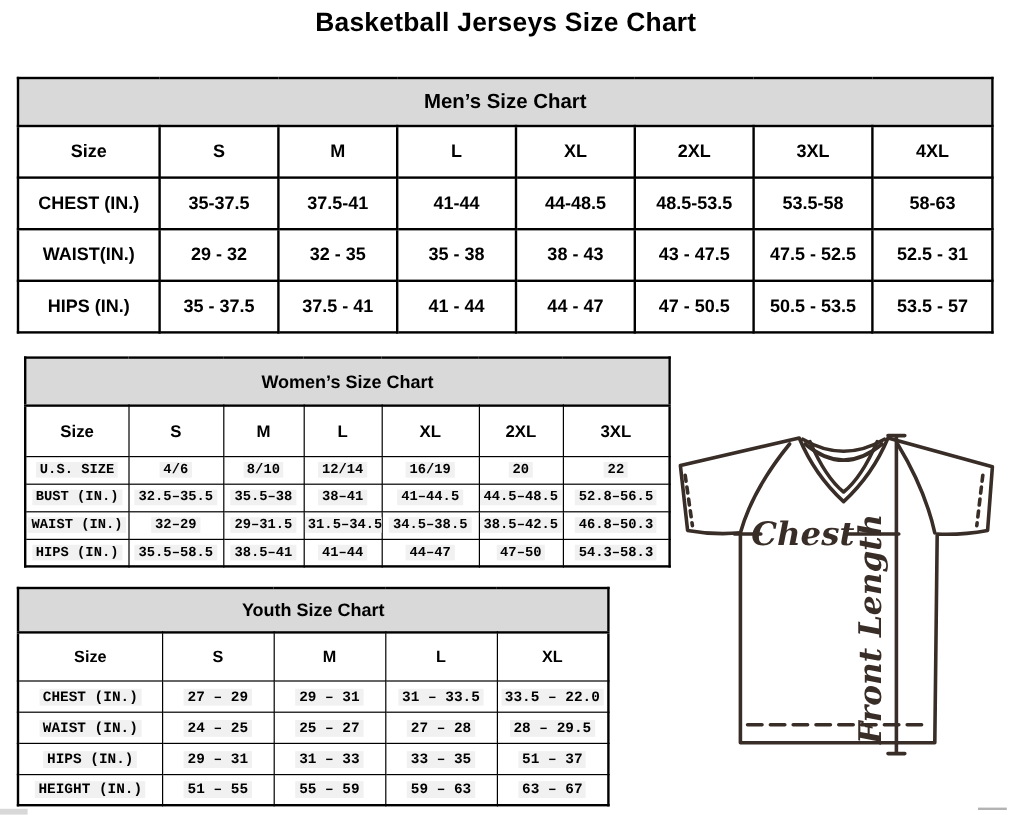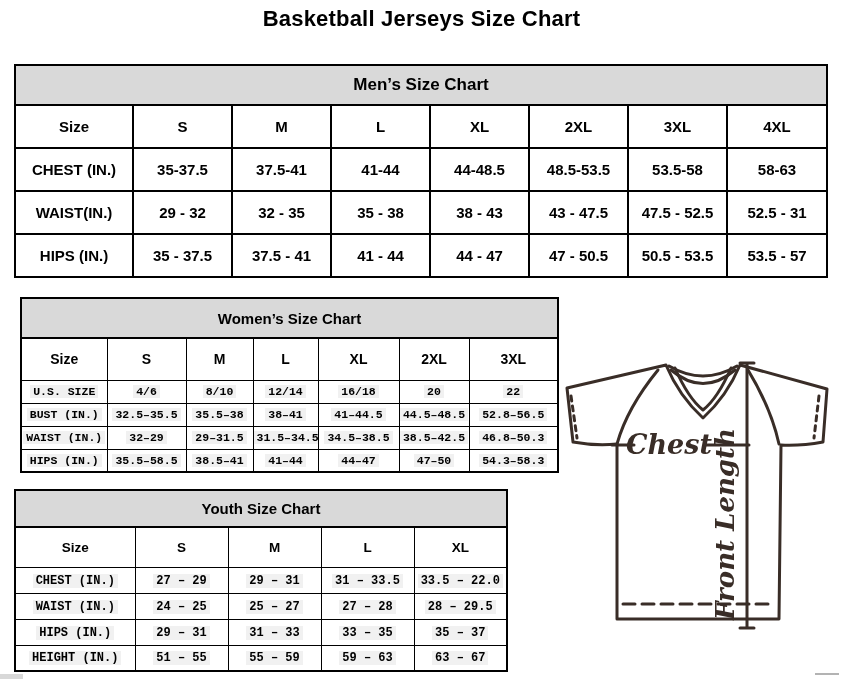--- a/index.html
+++ b/index.html
@@ -169,21 +169,21 @@
     <td>L</td>
     <td>XL</td>
     <td>2XL</td>
     <td>3XL</td>
   </tr>
   <tr class="data-row">
     <td><span class="hl">U.S. SIZE</span></td>
     <td><span class="hl">4/6</span></td>
     <td><span class="hl">8/10</span></td>
     <td><span class="hl">12/14</span></td>
-    <td><span class="hl">16/18</span></td>
+    <td><span class="hl">16/19</span></td>
     <td><span class="hl">20</span></td>
     <td><span class="hl">22</span></td>
   </tr>
   <tr class="data-row">
     <td><span class="hl">BUST (IN.)</span></td>
     <td><span class="hl">32.5–35.5</span></td>
     <td><span class="hl">35.5–38</span></td>
     <td><span class="hl">38–41</span></td>
     <td><span class="hl">41–44.5</span></td>
     <td><span class="hl">44.5–48.5</span></td>
@@ -241,21 +241,21 @@
     <td><span class="hl">24 – 25</span></td>
     <td><span class="hl">25 – 27</span></td>
     <td><span class="hl">27 – 28</span></td>
     <td><span class="hl">28 – 29.5</span></td>
   </tr>
   <tr class="data-row">
     <td><span class="hl">HIPS (IN.)</span></td>
     <td><span class="hl">29 – 31</span></td>
     <td><span class="hl">31 – 33</span></td>
     <td><span class="hl">33 – 35</span></td>
-    <td><span class="hl">35 – 37</span></td>
+    <td><span class="hl">51 – 37</span></td>
   </tr>
   <tr class="data-row">
     <td><span class="hl">HEIGHT (IN.)</span></td>
     <td><span class="hl">51 – 55</span></td>
     <td><span class="hl">55 – 59</span></td>
     <td><span class="hl">59 – 63</span></td>
     <td><span class="hl">63 – 67</span></td>
   </tr>
 </tbody>
   </table>

